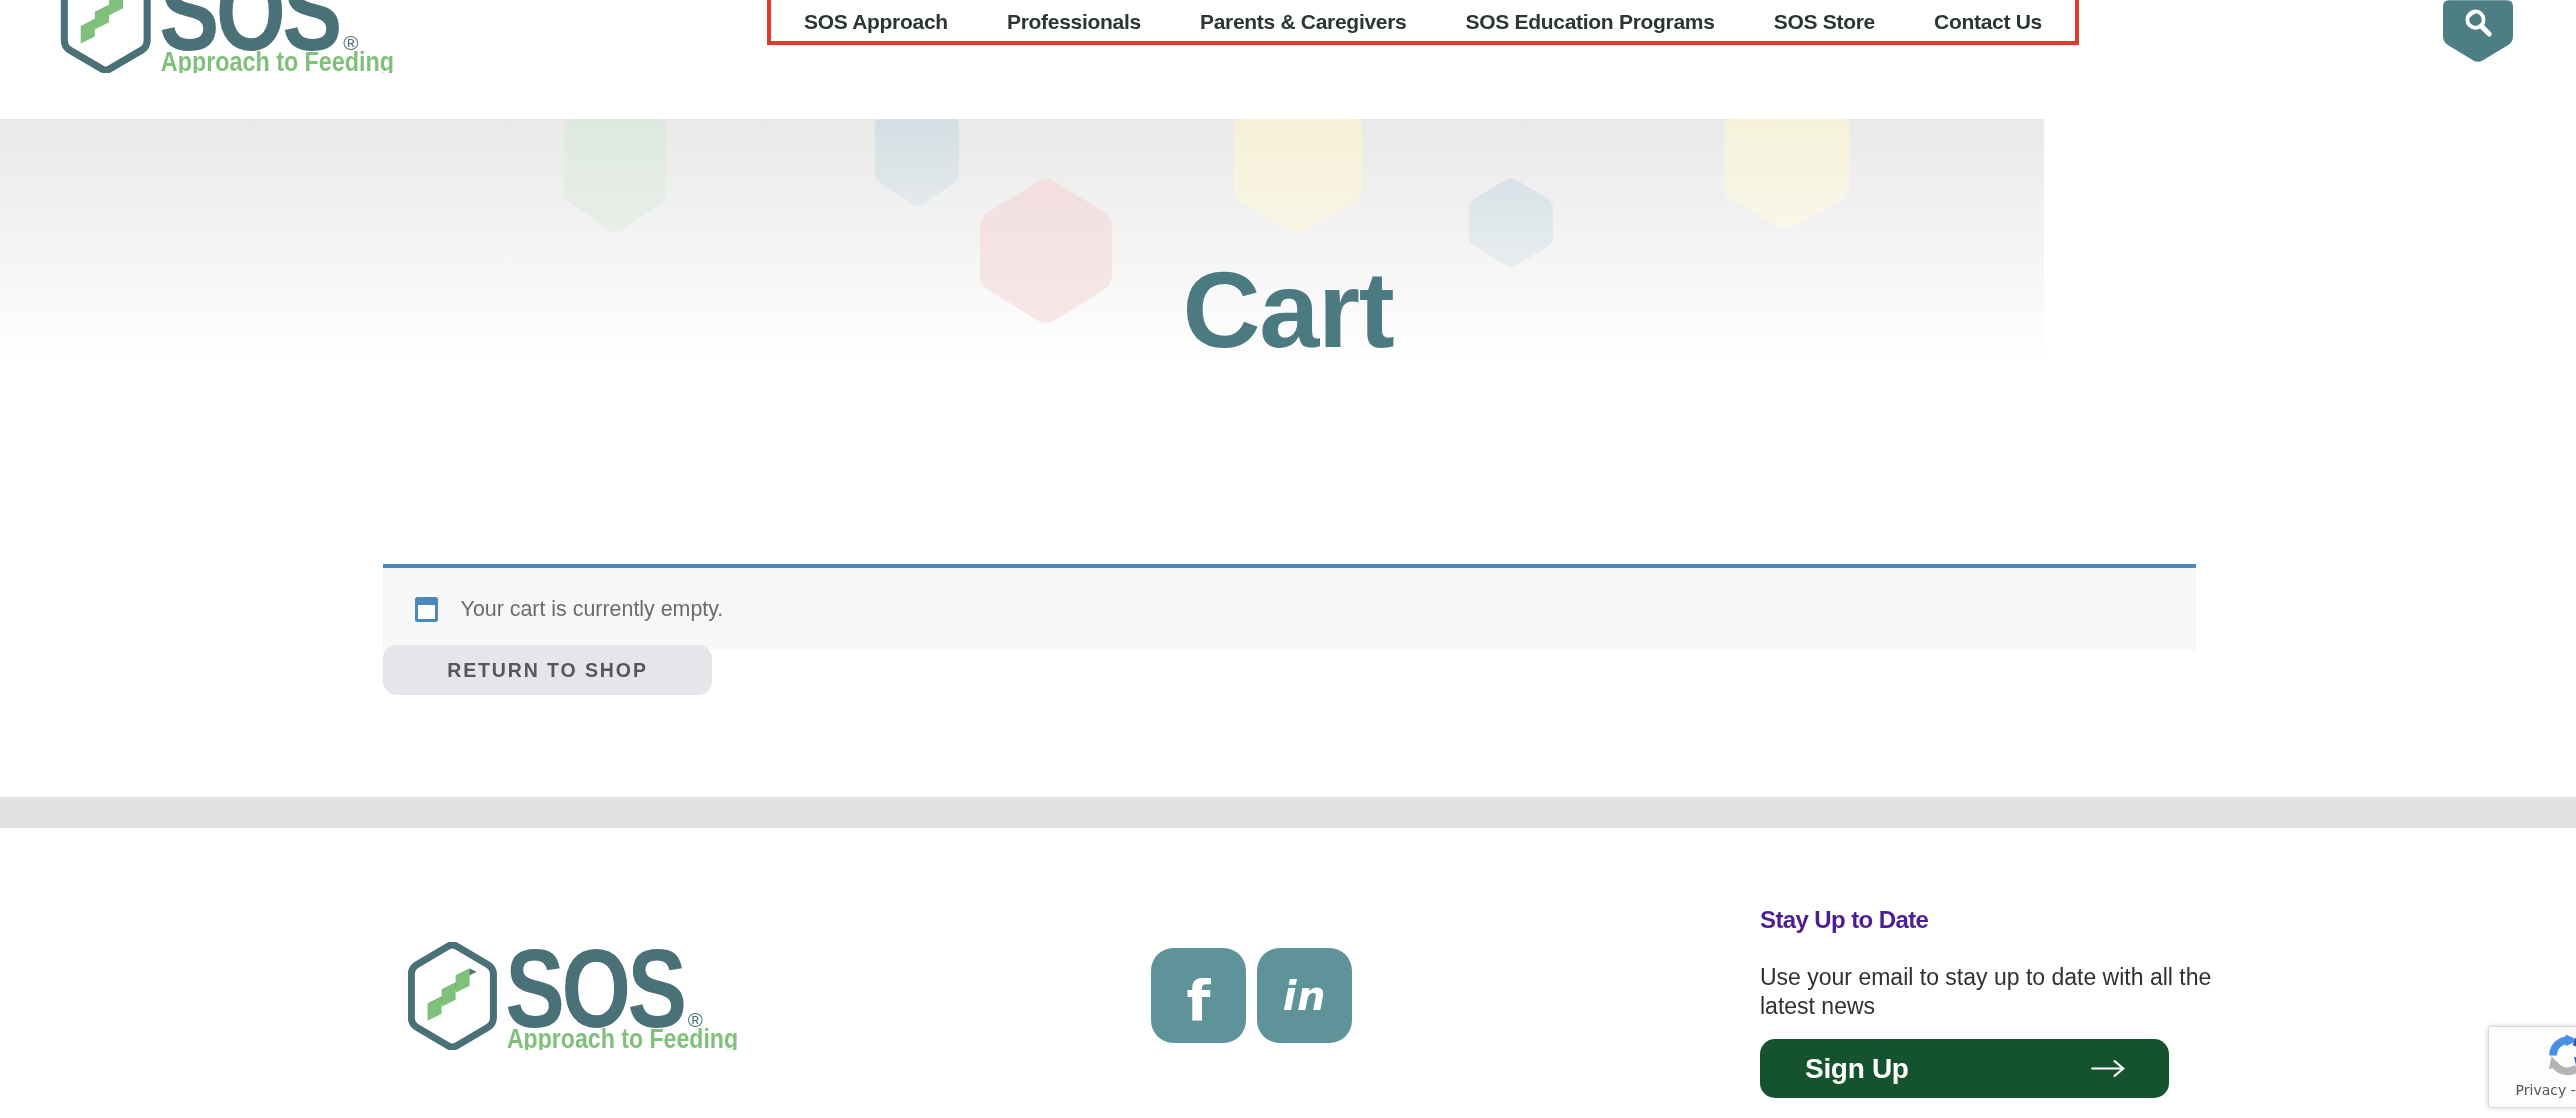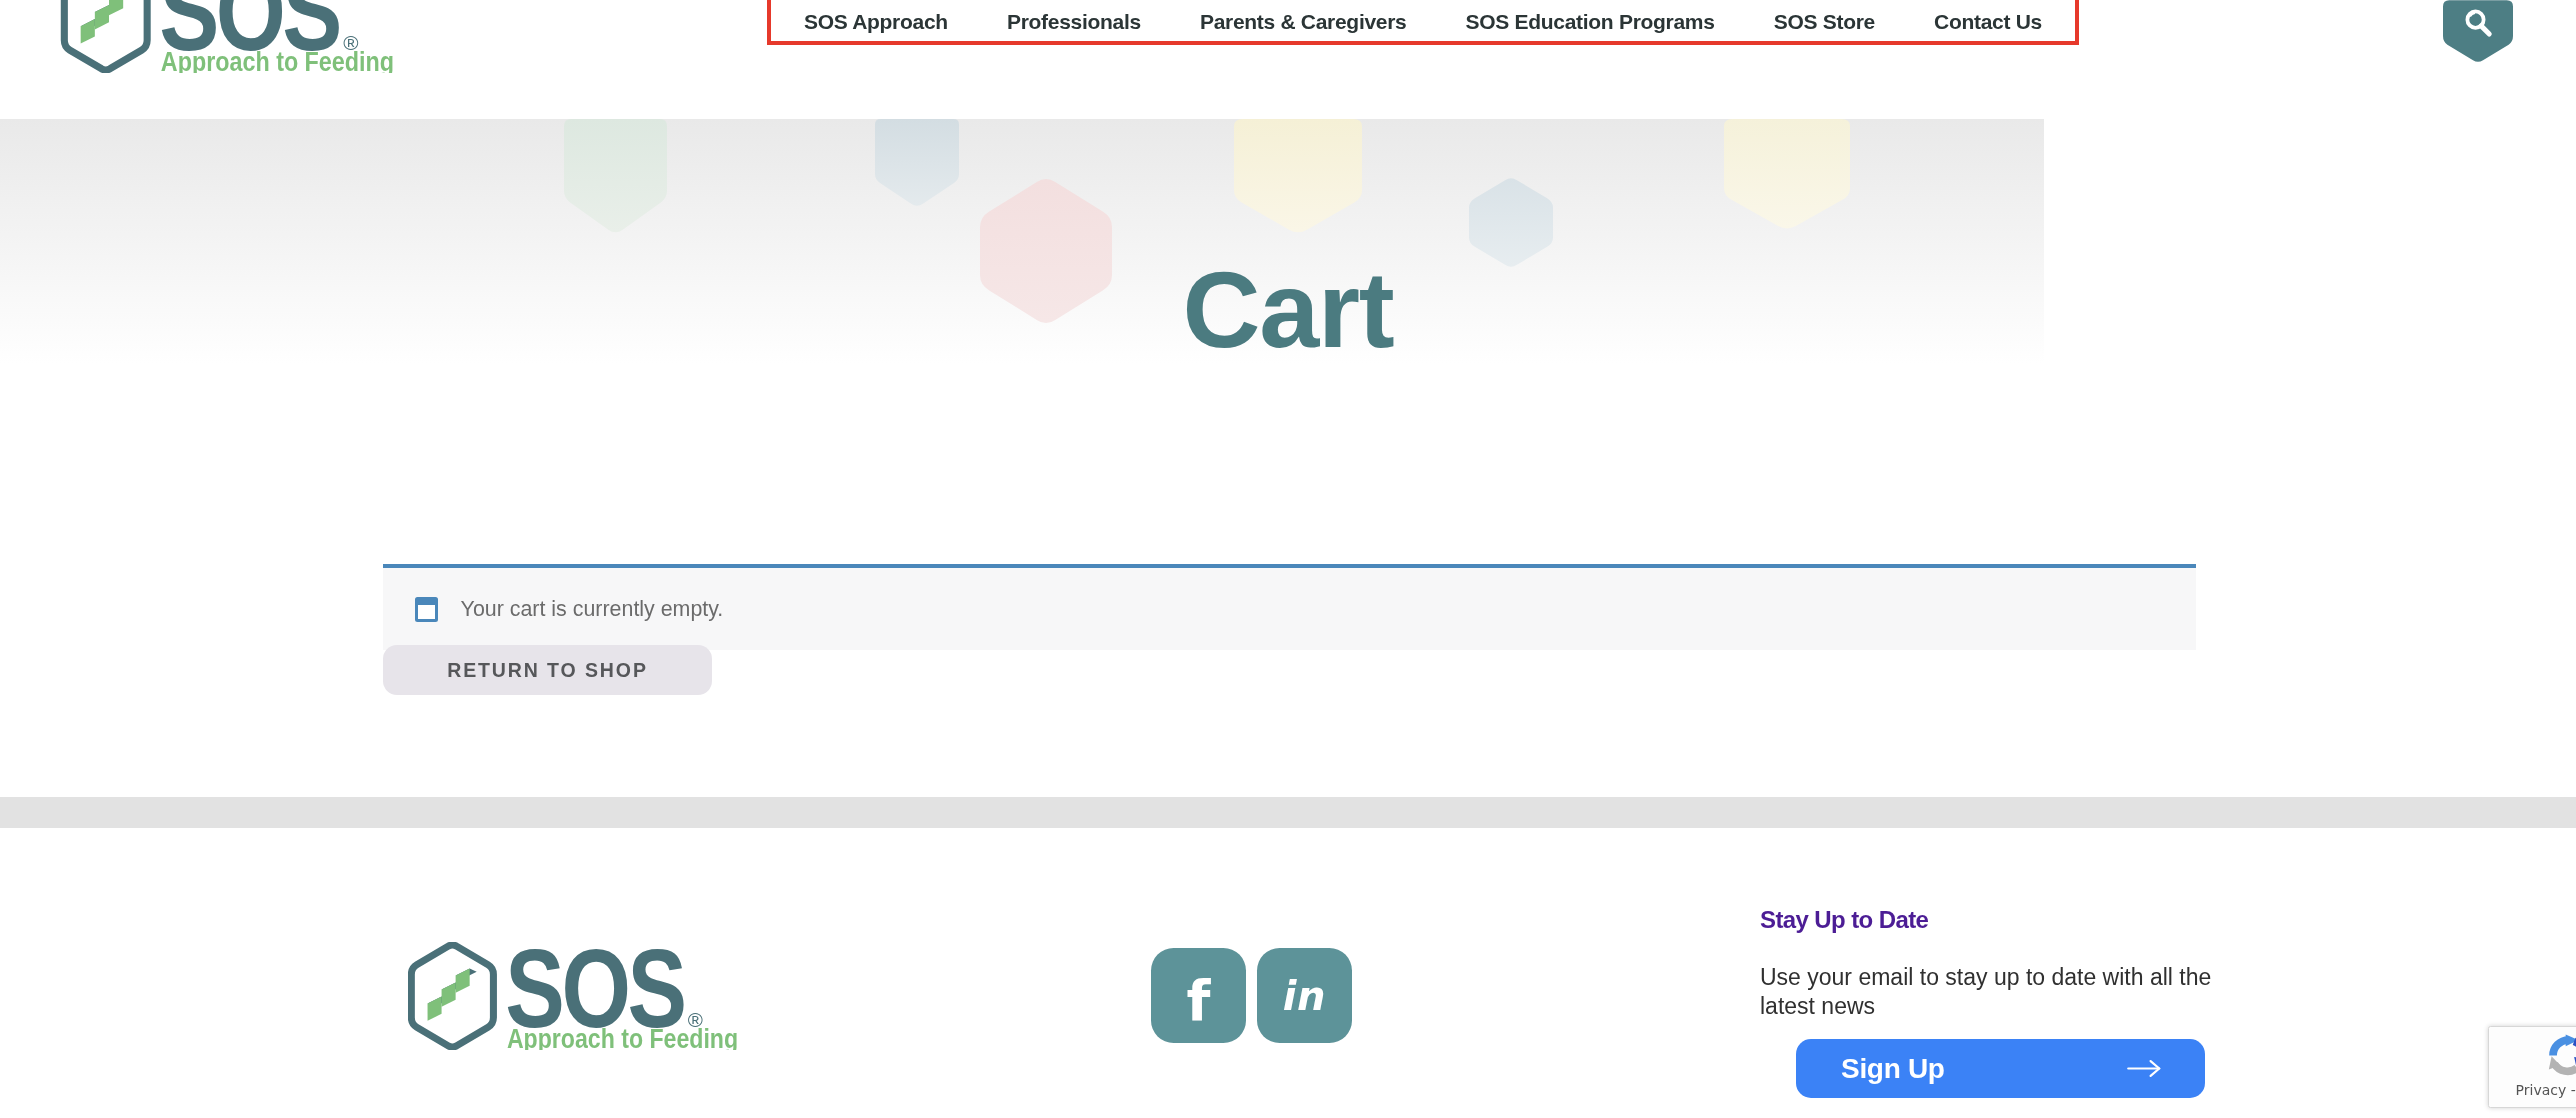--- a/index.html
+++ b/index.html
@@ -69,23 +69,23 @@
   .social .glyph { color:#ffffff; font-weight:bold; font-family:"DejaVu Sans","Liberation Sans",sans-serif; }
   .social.fb .glyph { font-size:55px; padding-top:11.3px; }
   .social.li .glyph { font-size:40px; letter-spacing:0.6px;font-style:italic; }
 
   .stay { position:absolute; left:1760px; top:906px; width:522px; }
   .stay-title { font-size:24px; font-weight:bold; color:#4c1d95; letter-spacing:-0.6px; }
   .stay-desc { margin-top:29px; font-size:23px; line-height:1.25; color:#303030; width:503px; }
 
   .signup-btn {
     position:absolute; left:1760px; top:1039px; width:409px; height:59px;
-    background:#3b82f6; border:none; border-radius:15px;
+    background:#14532d; border:none; border-radius:15px;
     display:flex; align-items:center; justify-content:space-between;
-    padding:0 42px 0 45px; cursor:pointer;margin-left:36px;
+    padding:0 42px 0 45px; cursor:pointer;
   }
   .signup-label { color:#ffffff; font-size:28px; font-weight:bold; letter-spacing:-0.3px;
     font-family:"Liberation Sans", sans-serif; }
 
   .recaptcha {
     position:absolute; left:2488px; top:1026px; width:161px; height:82px;
     background:#fdfdfd; border:0.6px solid #d7d7d7; border-radius:2.5px;
     box-shadow:0 0 5px rgba(0,0,0,0.18);
     display:flex; flex-direction:column; align-items:center; cursor:pointer;
   }

